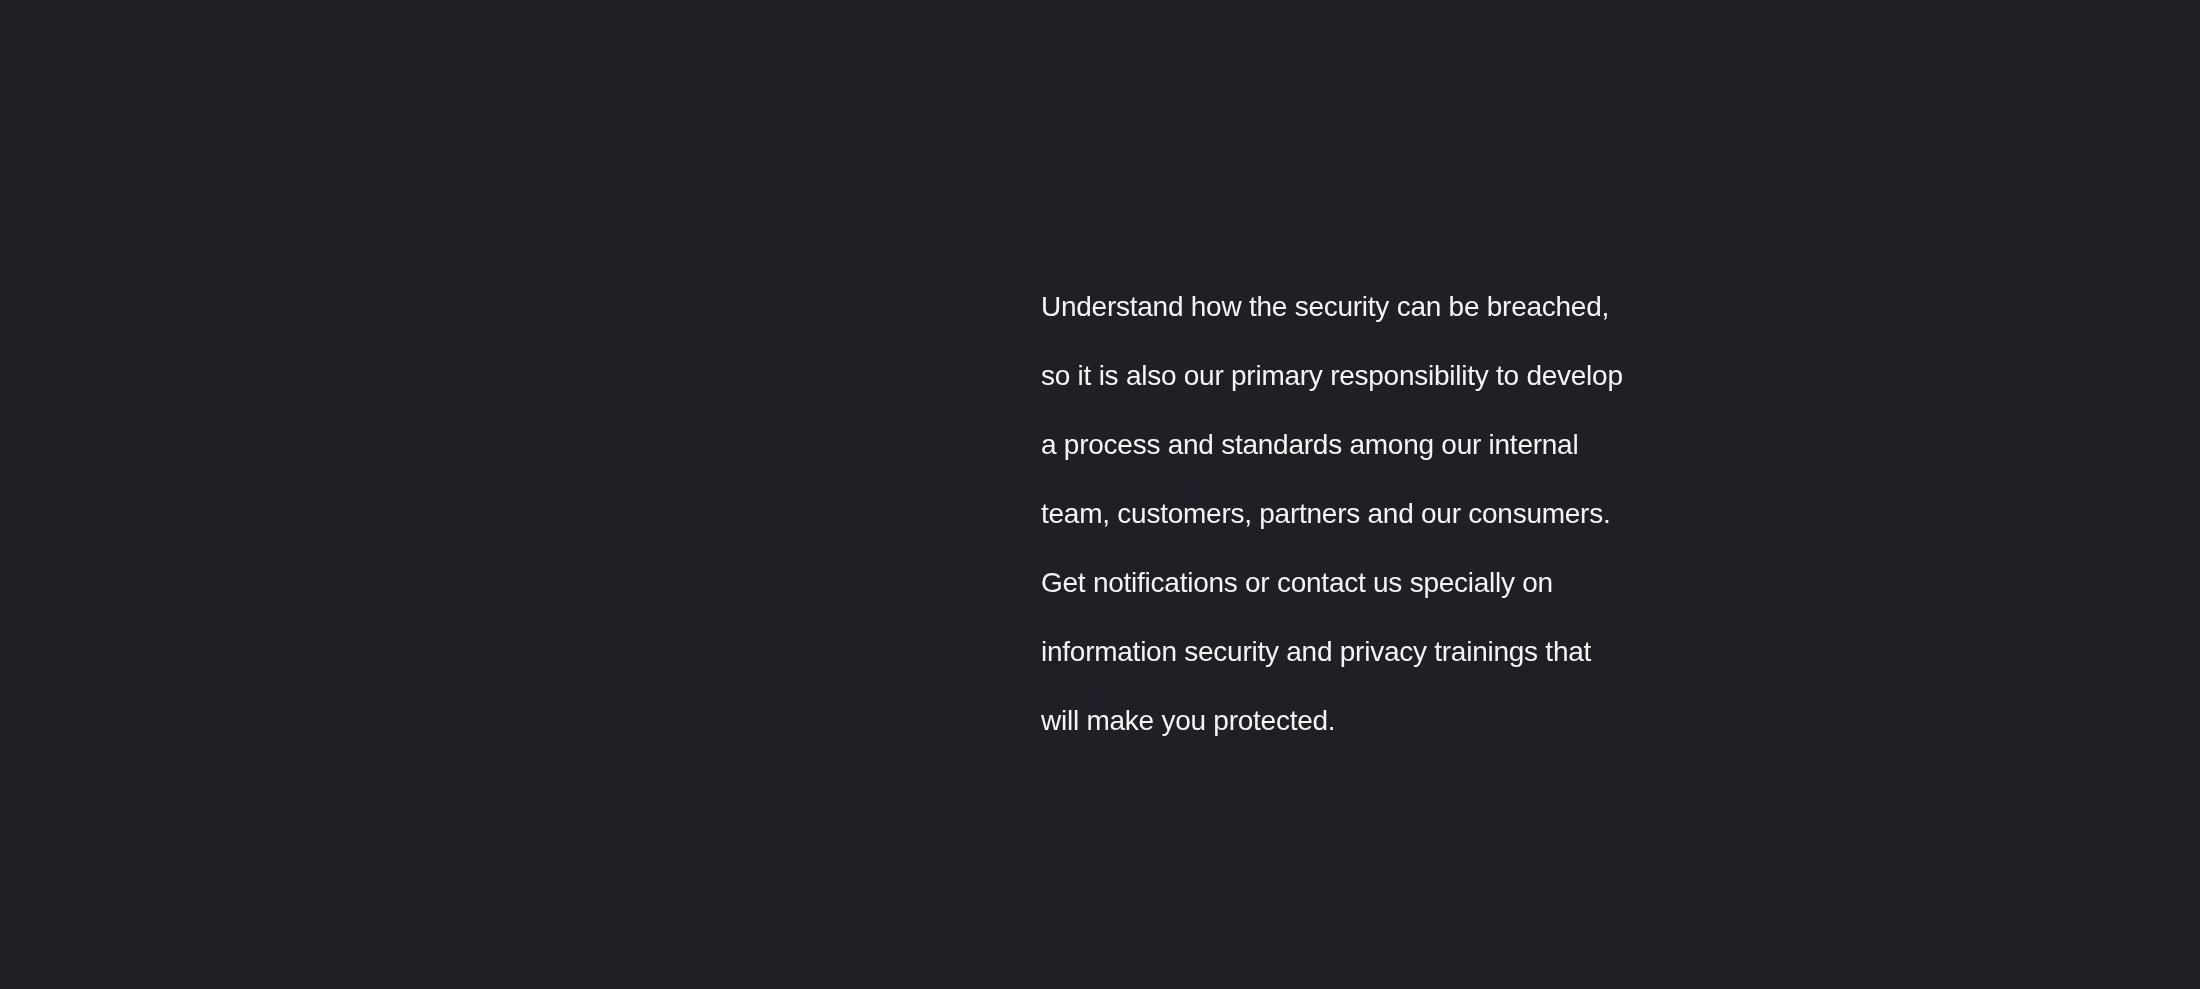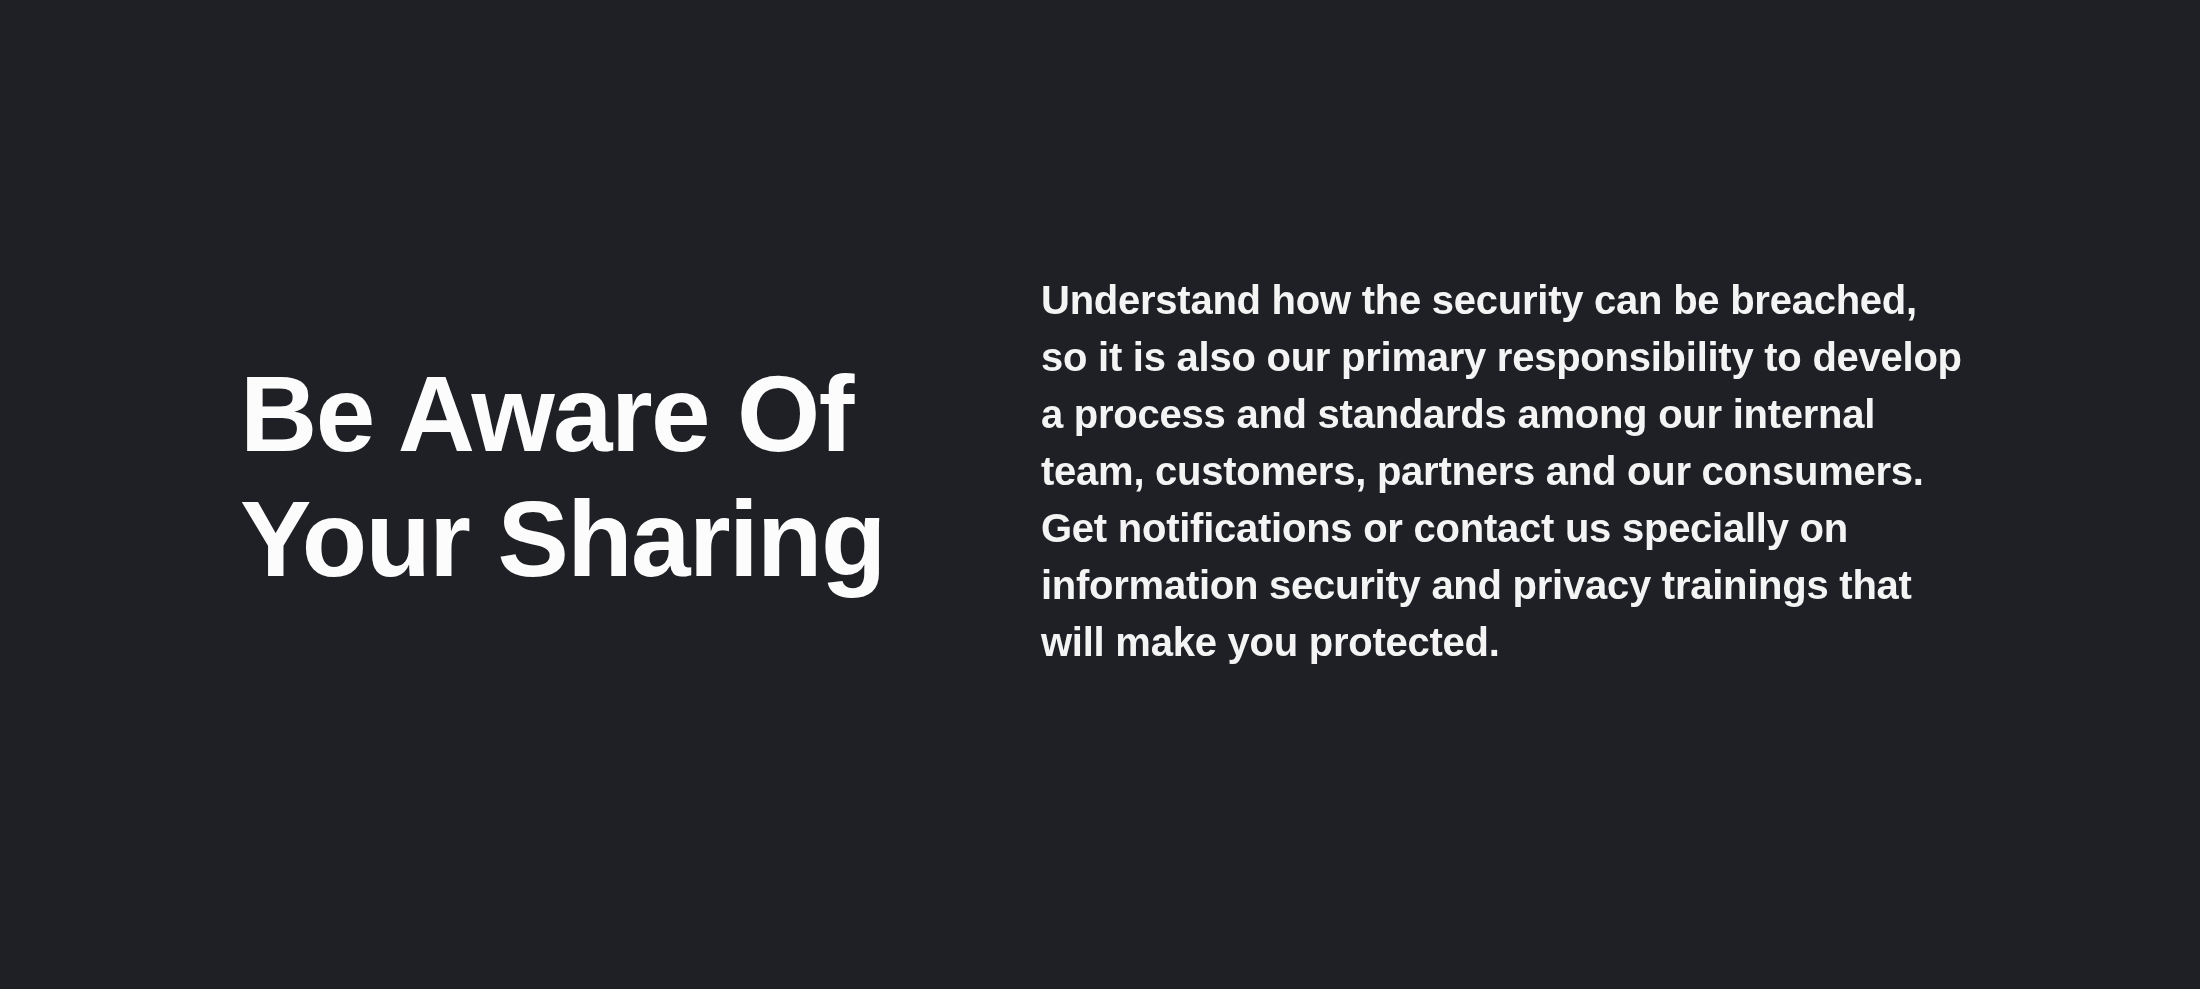--- a/index.html
+++ b/index.html
@@ -48,38 +48,34 @@
   #body-block {
     position: absolute;
     left: 1041px;
     top: 272px;
     width: 1030px;
   }
 
   #body-copy {
     margin: 0;
     font-family: "Liberation Sans", "DejaVu Sans", sans-serif;
-    font-weight: 700;
-    font-size: 40px;
-    line-height: 57px;
+    font-weight: 400;
+    font-size: 28px;
+    line-height: 69px;
     letter-spacing: -0.25px;
     color: #f4f4f5;
     white-space: pre-line;
     -webkit-font-smoothing: antialiased;
   }
 </style>
 </head>
 <body>
 
 <div id="slide">
 
-  <div id="headline-block">
-    <h1 id="headline">Be Aware Of
-Your Sharing</h1>
-  </div>
 
   <div id="body-block">
     <p id="body-copy">Understand how the security can be breached,
 so it is also our primary responsibility to develop
 a process and standards among our internal
 team, customers, partners and our consumers.
 Get notifications or contact us specially  on
 information security and privacy trainings that
 will make you protected.</p>
   </div>

